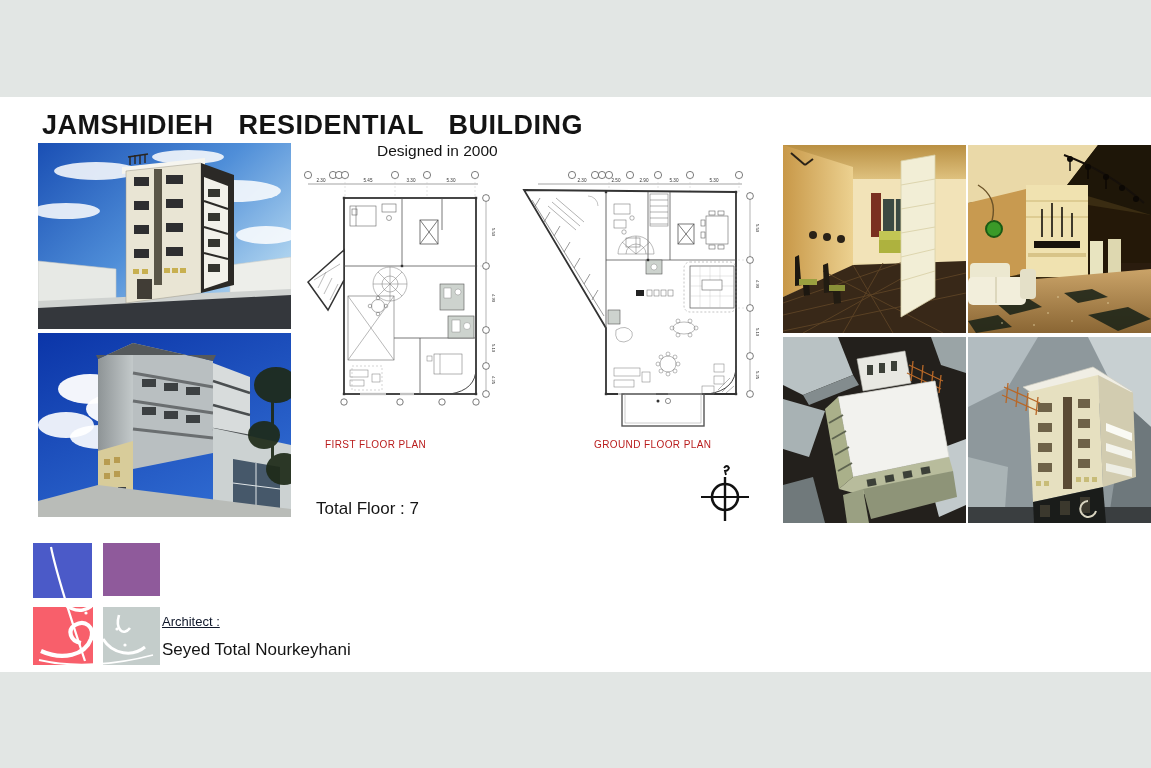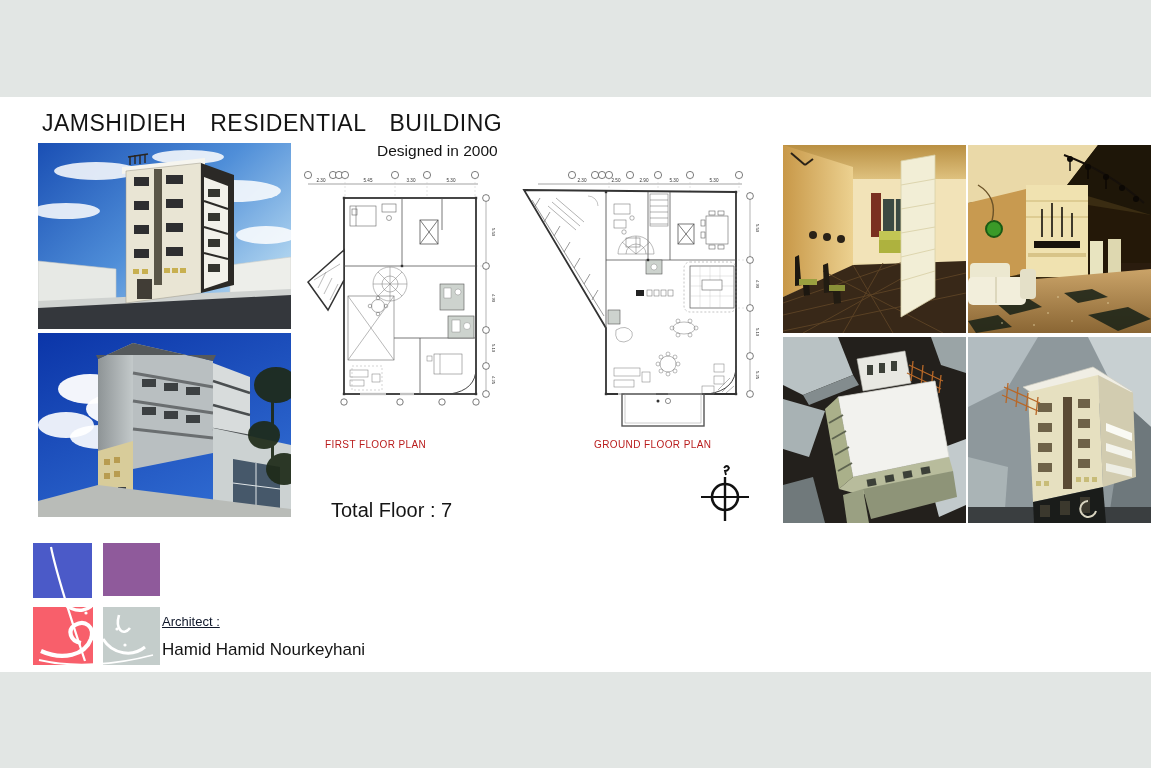--- a/index.html
+++ b/index.html
@@ -2,26 +2,26 @@
 <html><head>
 <meta charset="utf-8">
 <style>
   html,body{margin:0;padding:0;background:#fff;}
   #canvas{position:relative;width:1151px;height:768px;background:#ffffff;overflow:hidden;
           font-family:"Liberation Sans",sans-serif;color:#111;}
   .band{position:absolute;left:0;width:1151px;background:#e2e6e4;}
   #band-top{top:0;height:97px;}
   #band-bottom{top:672px;height:96px;}
   .abs{position:absolute;}
-  #title{left:42px;top:110px;font-size:23px;font-weight:400;letter-spacing:.5px;word-spacing:17px;color:#141414;}
+  #title{left:42px;top:110px;font-size:27px;font-weight:700;letter-spacing:.5px;word-spacing:17px;color:#141414;}
   #subtitle{left:377px;top:142px;font-size:15.5px;font-weight:500;color:#141414;}
   .plan-label{font-size:10px;letter-spacing:.4px;color:#b91c1c;}
   #first-plan-label{left:325px;top:439px;}
   #ground-plan-label{left:586px;top:439px;margin-left:8px;}
-  #total-floor{left:331px;top:499px;font-size:20px;color:#151515;}
+  #total-floor{left:316px;top:499px;font-size:17px;color:#151515;}
   #architect-label{left:162px;top:614px;font-size:13px;color:#0f172a;text-decoration:underline;}
   #architect-name{left:162px;top:640px;font-size:17px;color:#141414;}
   svg{display:block;}
   .panel{position:absolute;}
   text{font-family:"Liberation Sans",sans-serif;}
 </style>
 </head>
 <body>
 
 <div id="canvas">
@@ -729,15 +729,15 @@
       <path d="M6,117 C40,125 82,122 120,112" stroke-width="1.8"></path>
     </g>
     <g fill="#ffffff">
       <circle cx="53" cy="70" r="1.6"></circle>
         <circle cx="84" cy="86" r="1.6"></circle>
         <circle cx="92" cy="102" r="1.6"></circle>
     </g>
   </svg>
 
   <div id="architect-label" class="abs">Architect :</div>
-  <div id="architect-name" class="abs">Hamid Hamid Nourkeyhani</div>
+  <div id="architect-name" class="abs">Seyed Total Nourkeyhani</div>
 
 </div>
 
 </body></html>

